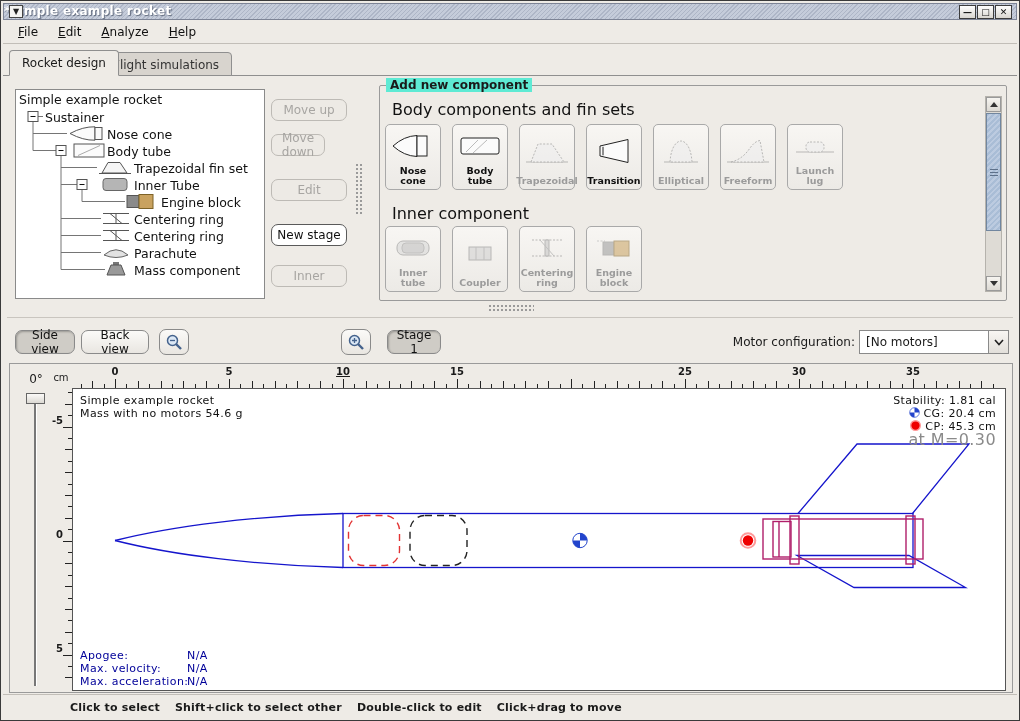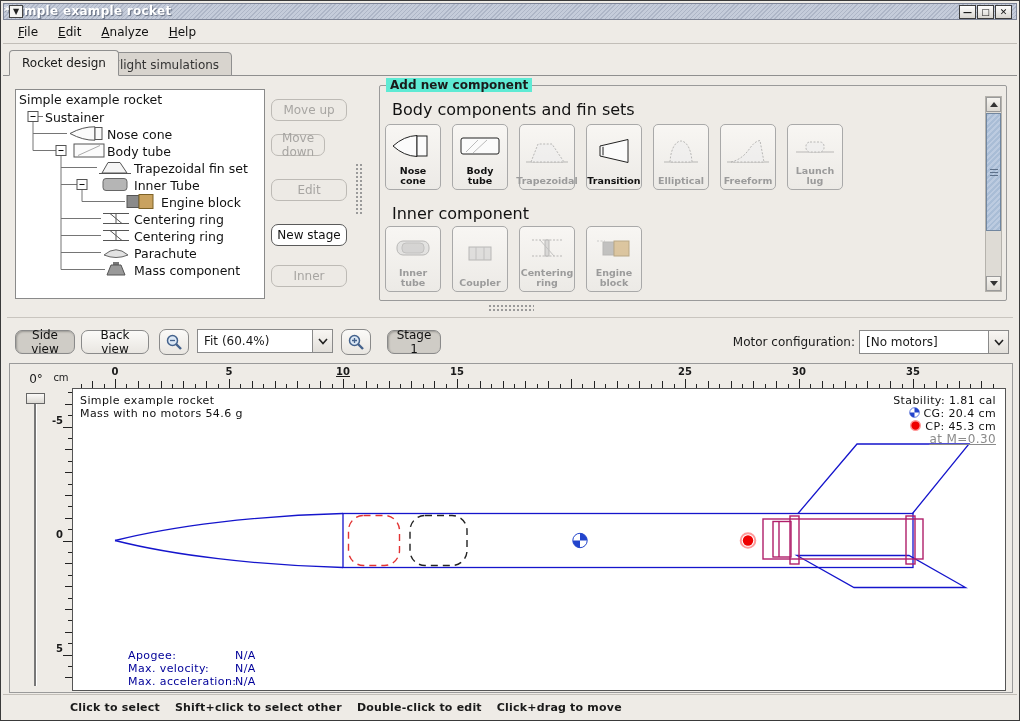--- a/index.html
+++ b/index.html
@@ -72,21 +72,21 @@
   .canvas{position:absolute;left:62px;top:24px;width:934px;height:303px;background:#fff;border:1px solid #555;}
   .h-ruler{position:absolute;left:62px;top:2px;width:934px;height:22px;overflow:hidden;}
   .v-ruler{position:absolute;left:40px;top:24px;width:22px;height:303px;overflow:hidden;}
   .htick{position:absolute;bottom:0;width:1px;background:#222;}
   .hlabel{position:absolute;top:0;transform:translateX(-50%);font-size:10px;font-weight:bold;}
   .vtick{position:absolute;right:0;height:1px;background:#222;}
   .vlabel{position:absolute;right:9px;font-size:10px;font-weight:bold;}
   .corner-unit{position:absolute;left:40px;top:2px;width:22px;height:22px;font-size:10px;color:#222;
     display:flex;align-items:center;justify-content:center;}
   .canvas-text{position:absolute;font-size:11px;letter-spacing:.4px;line-height:13px;color:#111;white-space:nowrap;}
-  .flight-row{display:flex;margin-left:48px;}
+  .flight-row{display:flex;}
   .flight-row .fl{width:107px;}
   .statusbar{left:2px;top:693px;right:2px;height:25px;border-top:1px solid #c2beb8;
     display:flex;align-items:center;padding-left:67px;gap:15px;}
   .statusbar span{font-size:11px;font-weight:bold;letter-spacing:.2px;}
   svg{display:block;}
 </style>
 </head>
 <body>
 
 <div class="window">
@@ -339,28 +339,20 @@
   <div class="abs btn toolbar-btn" style="left:80px;top:329px;width:68px;">Back view</div>
 
   <div class="abs btn" style="left:158px;top:328px;width:30px;height:26px;">
     <svg width="18" height="18" viewBox="0 0 18 18">
       <circle cx="7.5" cy="7.5" r="5" fill="#dce8f5" stroke="#44628c" stroke-width="1.5"></circle>
       <path d="M5,7.5 H10" stroke="#44628c" stroke-width="1.3" fill="none"></path>
       <path d="M11,11 L16,16" stroke="#44628c" stroke-width="2.4" fill="none"></path>
     </svg>
   </div>
 
-  <div class="combo" style="left:196px;top:328px;width:136px;">
-    <span class="val">Fit (60.4%)</span>
-    <span class="arrow">
-      <svg width="12" height="10" viewBox="0 0 12 10">
-          <path d="M2,3 L6,7.5 L10,3" stroke="#222" stroke-width="1.6" fill="none"></path>
-        </svg>
-    </span>
-  </div>
 
   <div class="abs btn" style="left:340px;top:328px;width:30px;height:26px;">
     <svg width="18" height="18" viewBox="0 0 18 18">
       <circle cx="7.5" cy="7.5" r="5" fill="#dce8f5" stroke="#44628c" stroke-width="1.5"></circle>
       <path d="M5,7.5 H10 M7.5,5 V10" stroke="#44628c" stroke-width="1.3" fill="none"></path>
       <path d="M11,11 L16,16" stroke="#44628c" stroke-width="2.4" fill="none"></path>
     </svg>
   </div>
 
   <div class="abs btn pressed toolbar-btn" style="left:386px;top:329px;width:54px;">Stage 1</div>
@@ -549,21 +541,21 @@
             <path d="M8,8 L8,15 A7,7 0 0 1 1,8 Z" fill="#2244cc"></path>
         </svg>
         <span>CG: 20.4 cm</span>
       </div>
       <div>
         <svg width="11" height="11" viewBox="0 0 16 16" style="display:inline-block;vertical-align:-1px;">
           <circle cx="8" cy="8" r="7" fill="#ee0000" stroke="#ff9999" stroke-width="2"></circle>
         </svg>
         <span>CP: 45.3 cm</span>
       </div>
-      <div style="color:#8a8a8a;font-size:12px;text-decoration:underline;">at M=0.30</div>
+      <div style="color:#8a8a8a;font-size:16px;">at M=0.30</div>
     </div>
 
     <div class="canvas-text" style="left:70px;top:285px;color:#000099;">
       <div class="flight-row">
           <span class="fl">Apogee:</span>
           <span>N/A</span>
         </div>
       <div class="flight-row">
           <span class="fl">Max. velocity:</span>
           <span>N/A</span>

